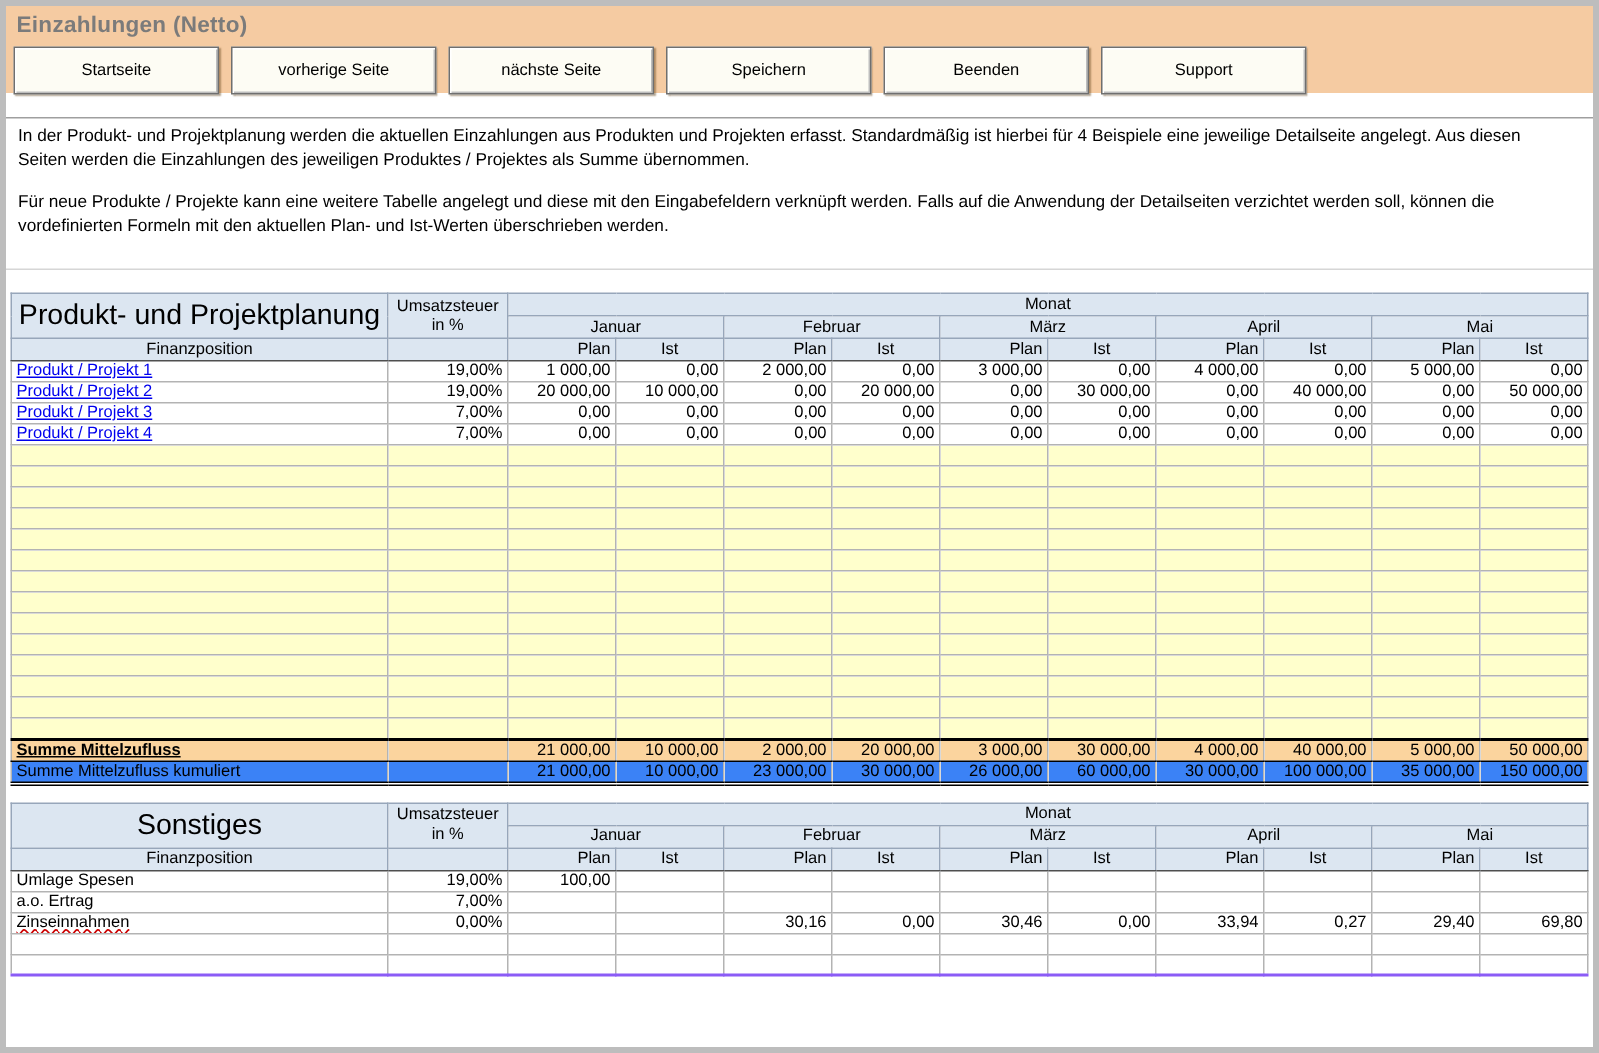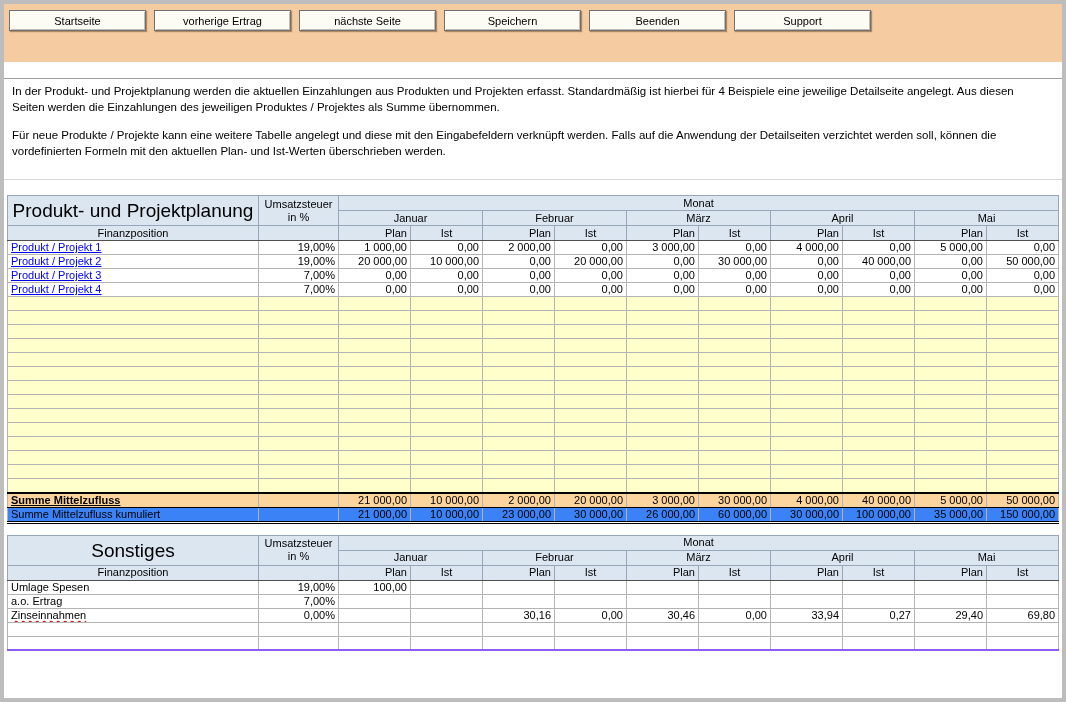--- a/index.html
+++ b/index.html
@@ -8,21 +8,21 @@
     width: 1066px; height: 702px; position: relative; overflow: hidden;
     font-family: "Liberation Sans", sans-serif; background: #c9c9c9; color: #000;
   }
   .window { position: absolute; inset: 0; background: #fff;
     border: 4px solid var(--window-frame, #bdbdbd); overflow: hidden; }
 
   .appheader { background: var(--header-band, #f5cba2); height: 58px; }
   .page-title { margin: 0; padding: 4px 0 0 7px; font-size: 15px; font-weight: bold;
     color: #7b7b7b; letter-spacing: .2px; }
   .btnrow { display: flex; gap: 8px; padding: 6px 0 0 5px; }
-  .btn { width: 137px; height: 21px; font-family: inherit; font-size: 11px; color: #000;
+  .btn { width: 137px; height: 32px; font-family: inherit; font-size: 11px; color: #000;
     background: #fdfcf4; border: 1px solid #6f6f6f;
     box-shadow: inset 1px 1px 0 #ffffff, inset -1px -1px 0 #bdbdbd, 1px 1px 1px rgba(90,60,20,.45);
     cursor: pointer; }
 
   .rule  { border-top: 1px solid #9f9f9f; margin-top: 16px; }
   .rule2 { border-top: 1px solid #d6d6d6; margin-top: 20px; }
   .desc { padding: 5px 8px 0 8px; font-size: 11.5px; line-height: 1.35; }
   .desc p { margin: 0 16px 13px 0; }
 
   #main-table-mount { margin: 15px 0 0 3px; }
@@ -57,23 +57,24 @@
   .cum-row td { background: #3b82f6; border-bottom: 3px double #000; }
   .sheet.sonstiges { border-bottom: 2px solid #8b5cf6; }
   .scribble { text-decoration-line: underline; text-decoration-style: wavy;
     text-decoration-color: #cc0000; }
 </style>
 </head>
 <body>
 
 <div class="window">
   <div class="appheader">
+    <h1 class="page-title">Einzahlungen (Netto)</h1>
     <div class="btnrow">
       <button class="btn">Startseite</button>
-      <button class="btn">vorherige Ertrag</button>
+      <button class="btn">vorherige Seite</button>
       <button class="btn">nächste Seite</button>
       <button class="btn">Speichern</button>
       <button class="btn">Beenden</button>
       <button class="btn">Support</button>
     </div>
   </div>
 
   <div class="rule"></div>
 
   <div class="desc">

